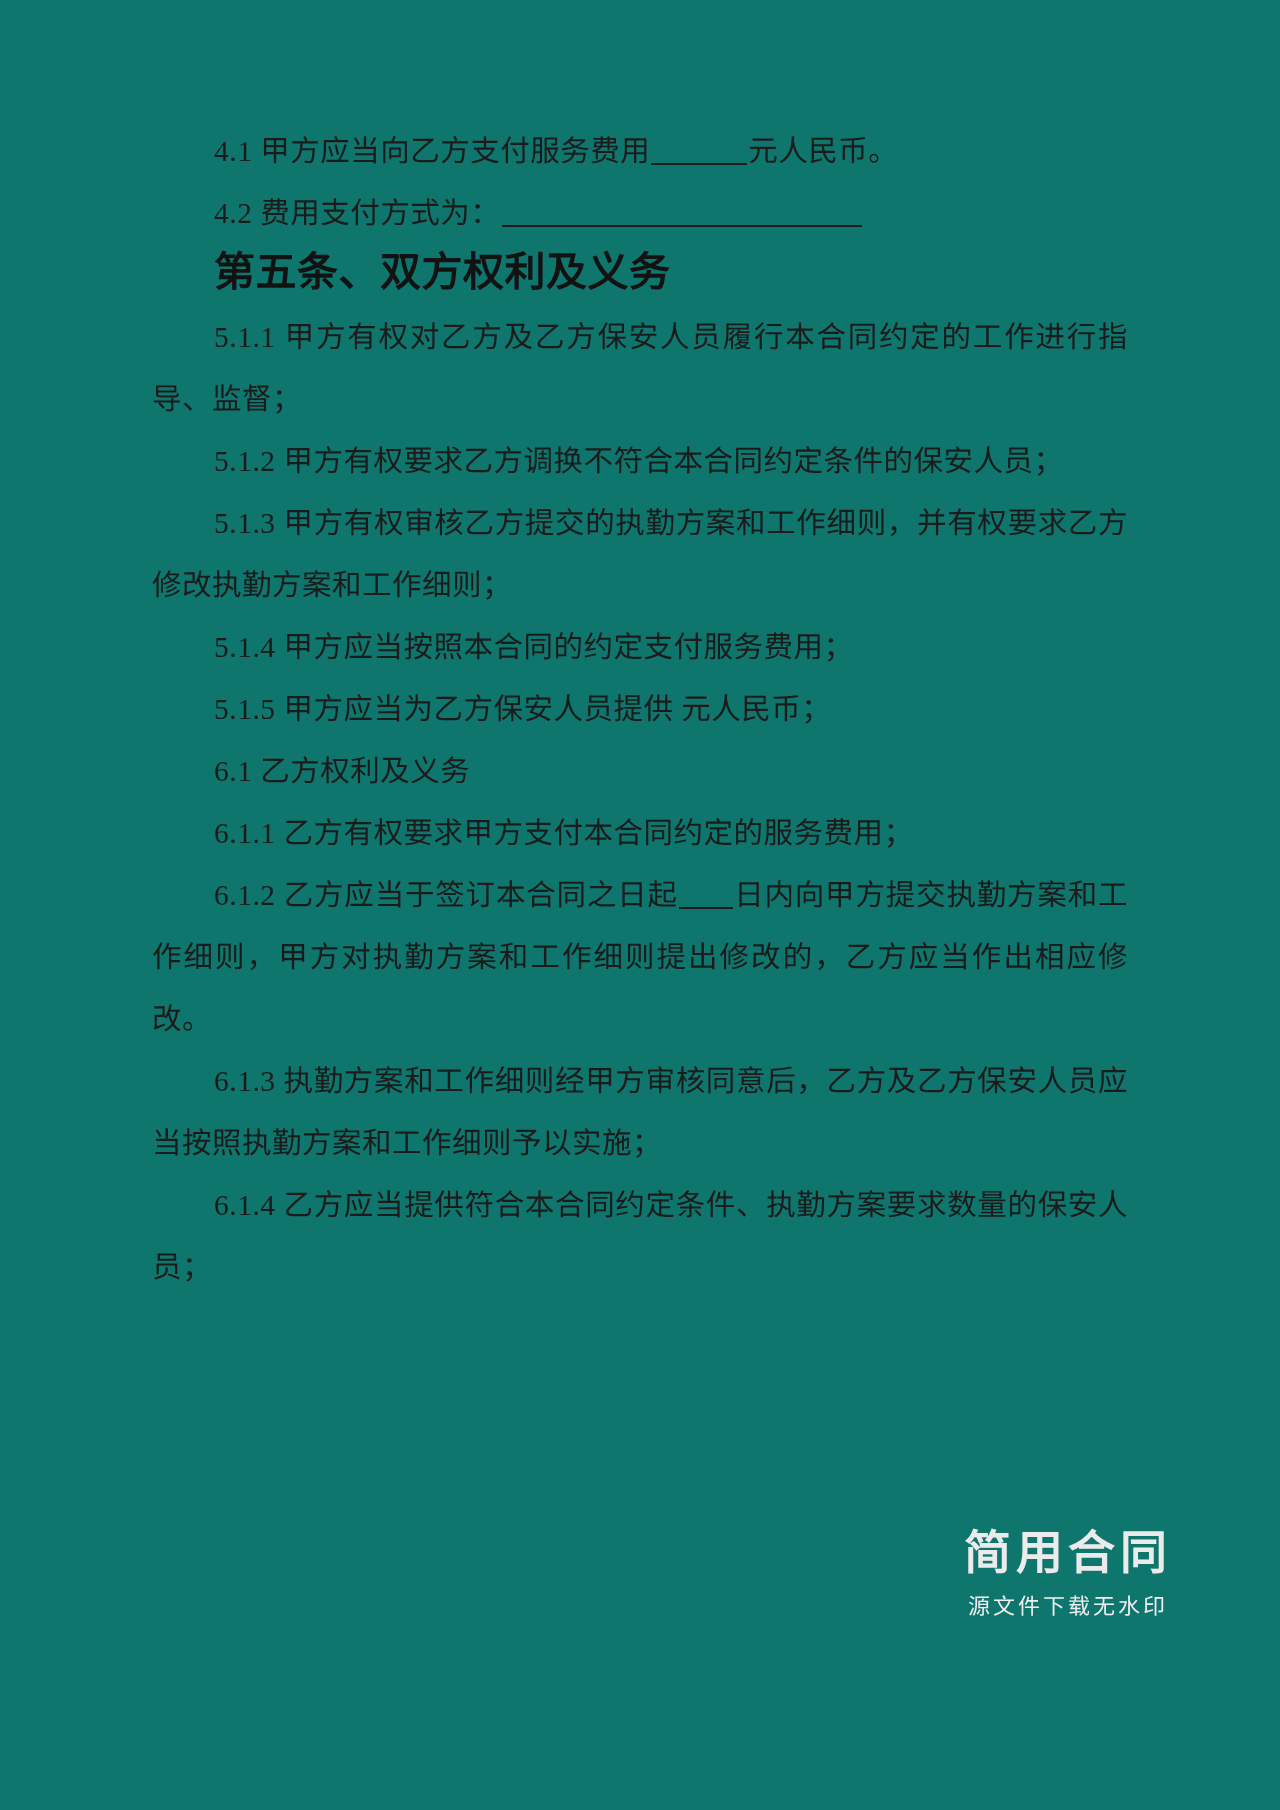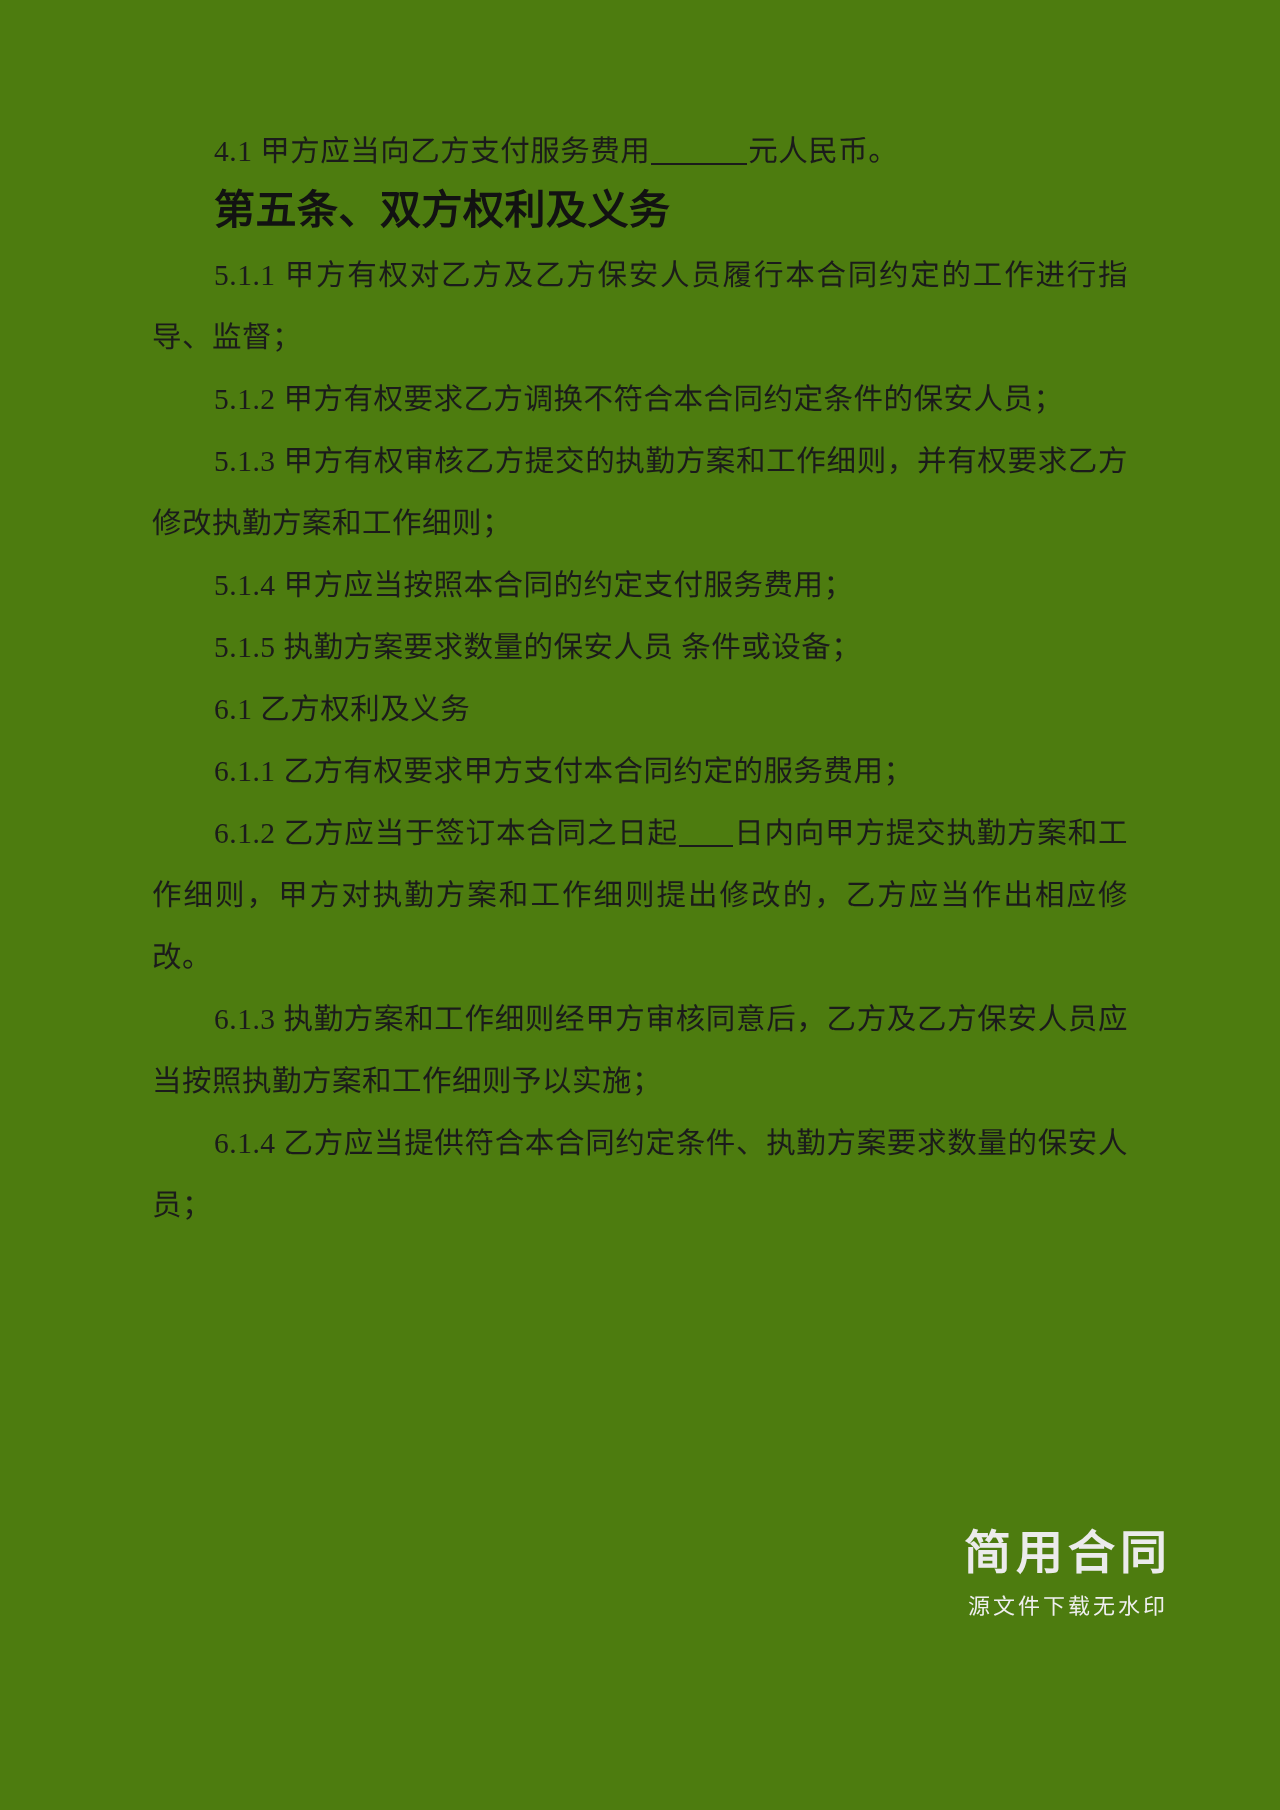--- a/index.html
+++ b/index.html
@@ -10,21 +10,21 @@
   }
   body {
     font-family: "Liberation Serif", "DejaVu Serif", serif;
     color: #1c1c1c;
   }
   .page {
     position: relative;
     width: 1280px;
     height: 1810px;
     margin: 0 auto;
-    background: #4d7c0f;
+    background: #0f766e;
     overflow: hidden;
     box-sizing: border-box;
   }
   .doc-body {
     position: absolute;
     left: 152px;
     top: 120px;
     width: 976px;
   }
   .para {
@@ -99,33 +99,34 @@
 </style>
 </head>
 <body>
 
 <div class="page">
 
   <div class="doc-body">
 
     <p class="para indent"><span>4.1 甲方应当向乙方支付服务费用</span><span class="blank-short"></span><span>元人民币。</span></p>
 
+    <p class="para indent"><span>4.2 费用支付方式为：</span><span class="blank-long"></span></p>
 
     <p class="heading">第五条、双方权利及义务</p>
 
 
     <p class="para indent">5.1.1 甲方有权对乙方及乙方保安人员履行本合同约定的工作进行指导、监督；</p>
 
     <p class="para indent">5.1.2 甲方有权要求乙方调换不符合本合同约定条件的保安人员；</p>
 
     <p class="para indent">5.1.3 甲方有权审核乙方提交的执勤方案和工作细则，并有权要求乙方修改执勤方案和工作细则；</p>
 
     <p class="para indent">5.1.4 甲方应当按照本合同的约定支付服务费用；</p>
 
-    <p class="para indent">5.1.5 执勤方案要求数量的保安人员 条件或设备；</p>
+    <p class="para indent">5.1.5 甲方应当为乙方保安人员提供 元人民币；</p>
 
 
     <p class="para indent">6.1 乙方权利及义务</p>
 
     <p class="para indent">6.1.1 乙方有权要求甲方支付本合同约定的服务费用；</p>
 
     <p class="para indent"><span>6.1.2 乙方应当于签订本合同之日起</span><span class="blank-tiny"></span><span>日内向甲方提交执勤方案和工作细则，甲方对执勤方案和工作细则提出修改的，乙方应当作出相应修改。</span></p>
 
     <p class="para indent">6.1.3 执勤方案和工作细则经甲方审核同意后，乙方及乙方保安人员应当按照执勤方案和工作细则予以实施；</p>
 

